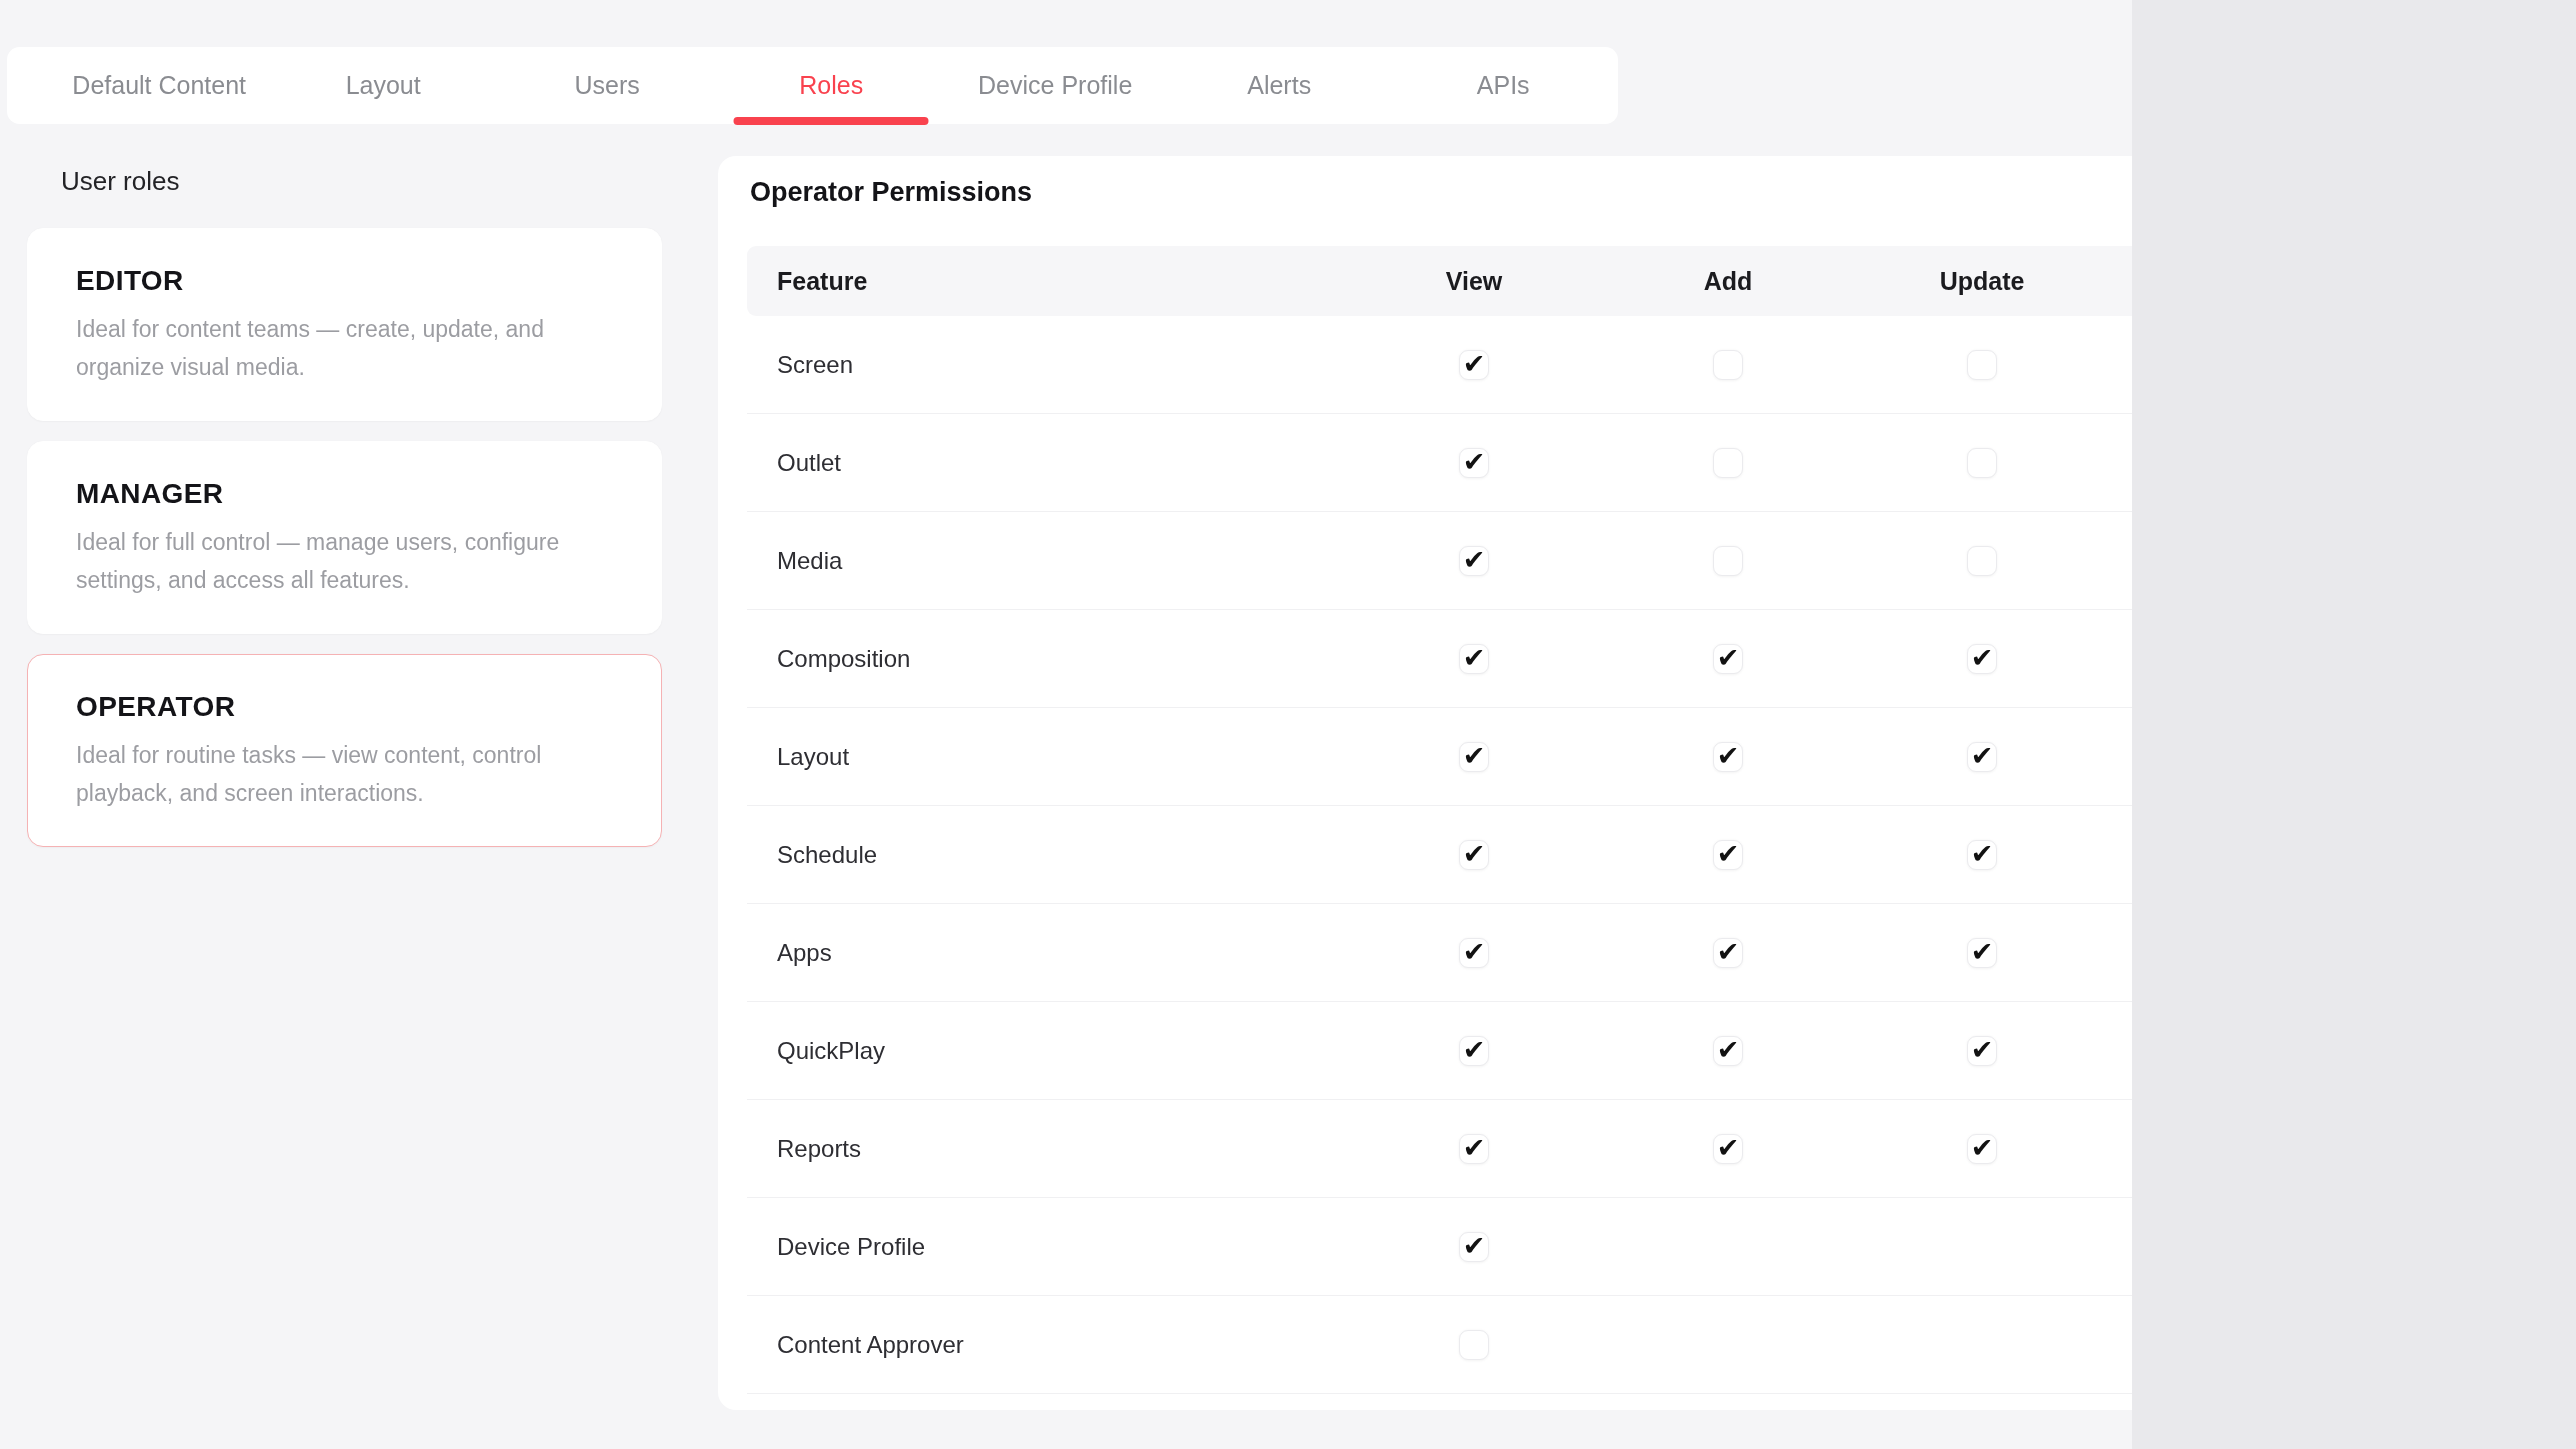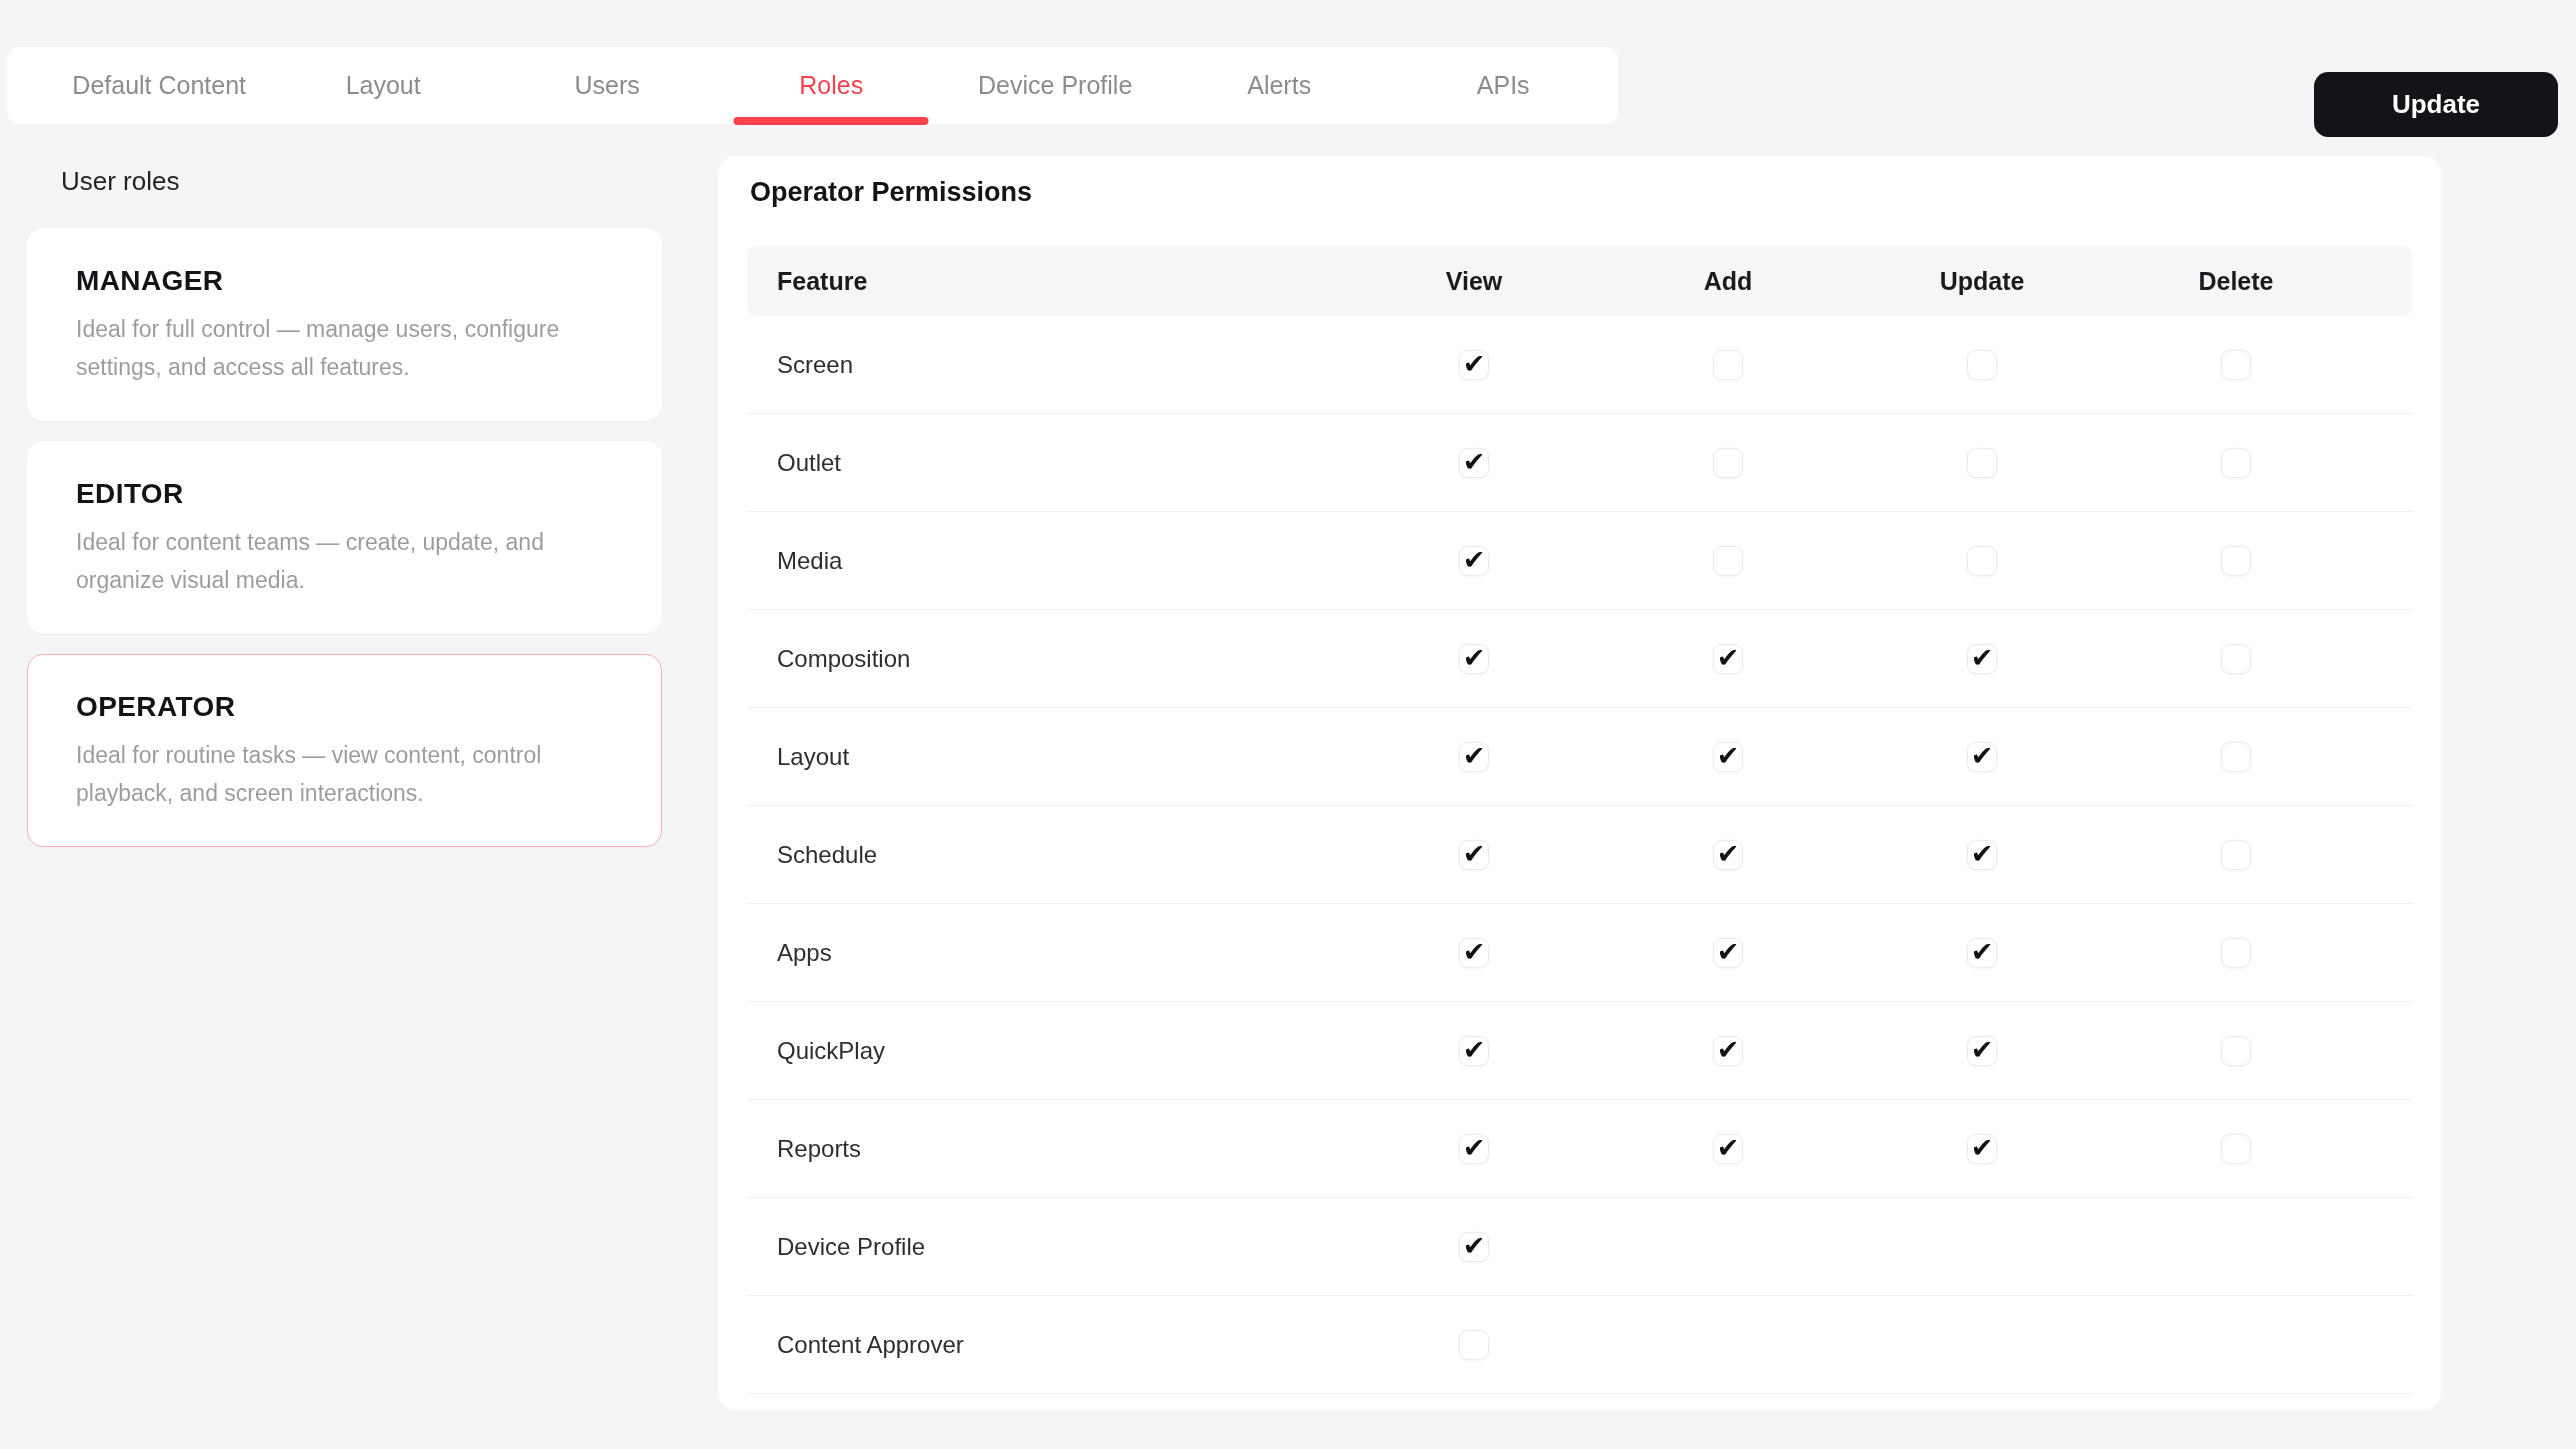--- a/index.html
+++ b/index.html
@@ -1,17 +1,17 @@
 <!DOCTYPE html>
 <html style="font-size:14.3px"><head>
 <meta charset="utf-8">
 <style>
   html,body { margin:0; padding:0; background:#e9e9ec; }
   .canvas {
-    position:relative; width:2576px; height:1449px;
+    position:relative; width:2132px; height:1449px;
     background:#f5f5f7; overflow:hidden;
     font-family:"Liberation Sans", sans-serif;
     -webkit-font-smoothing:antialiased;
   }
 
   
   .tabbar {
     position:absolute; left:7.2px; top:47px; width:1611px; height:77px;
     background:#ffffff; border-radius:12.5px;
     display:flex; align-items:stretch; padding-left:40px; box-sizing:border-box;
@@ -121,26 +121,26 @@
       <div class="tab">
         <span>APIs</span>
       </div>
     </div>
 
   <button class="update-btn">Update</button>
 
   <div class="roles-heading">User roles</div>
   <div class="role-list" id="role-list">
       <div class="role-card">
+        <div class="role-name">EDITOR</div>
+        <div class="role-desc">Ideal for content teams — create, update, and organize visual media.</div>
+      </div>
+      <div class="role-card">
         <div class="role-name">MANAGER</div>
         <div class="role-desc">Ideal for full control — manage users, configure settings, and access all features.</div>
-      </div>
-      <div class="role-card">
-        <div class="role-name">EDITOR</div>
-        <div class="role-desc">Ideal for content teams — create, update, and organize visual media.</div>
       </div>
       <div class="role-card selected">
         <div class="role-name">OPERATOR</div>
         <div class="role-desc">Ideal for routine tasks — view content, control playback, and screen interactions.</div>
       </div>
     </div>
 
   <div class="perm-panel">
     <div class="perm-title">Operator Permissions</div>
     <div class="perm-table">

